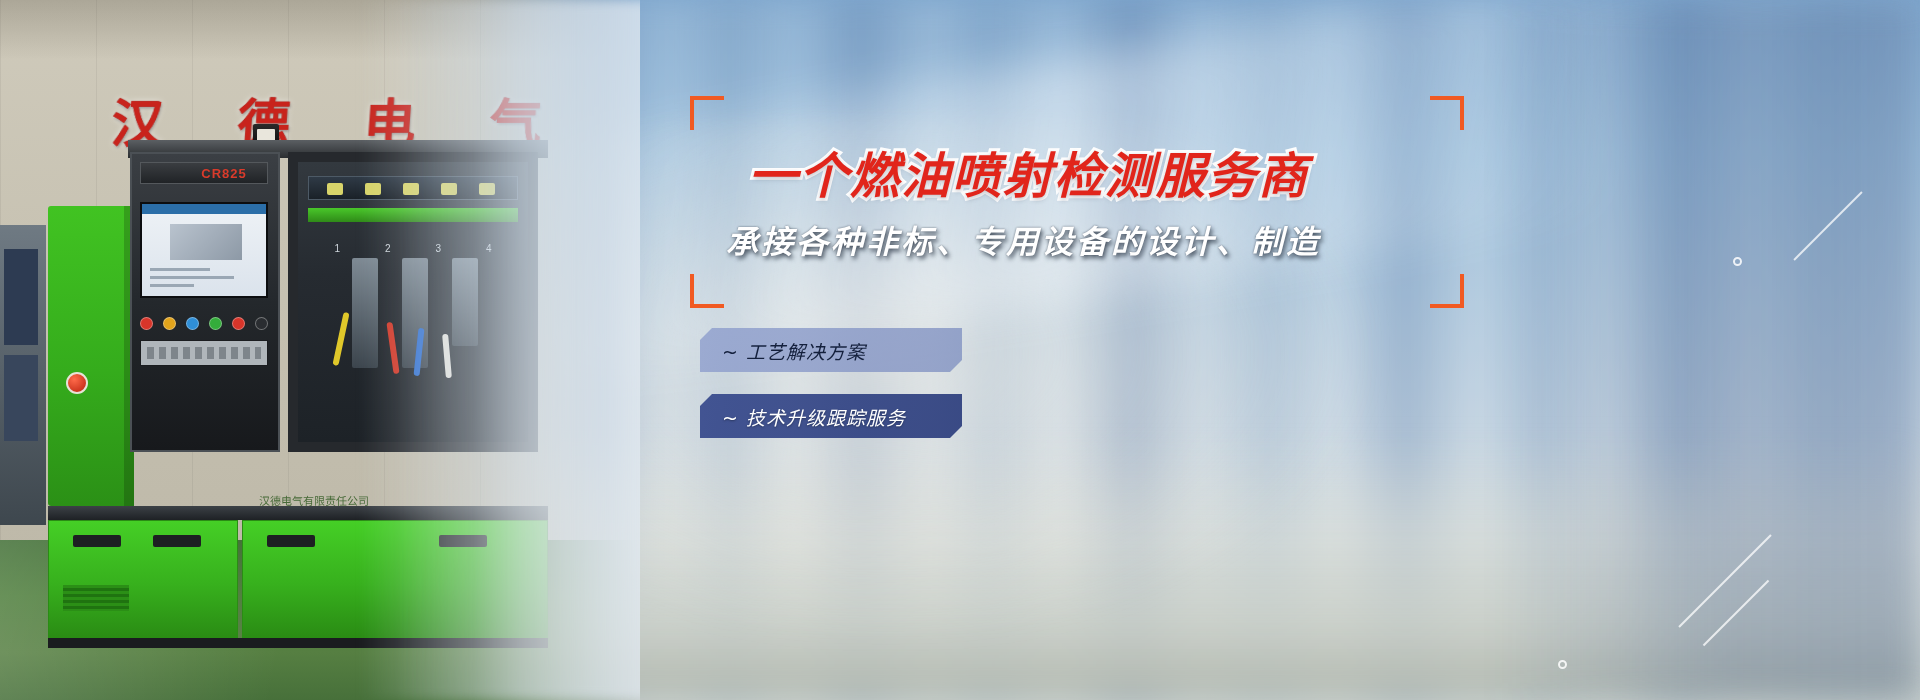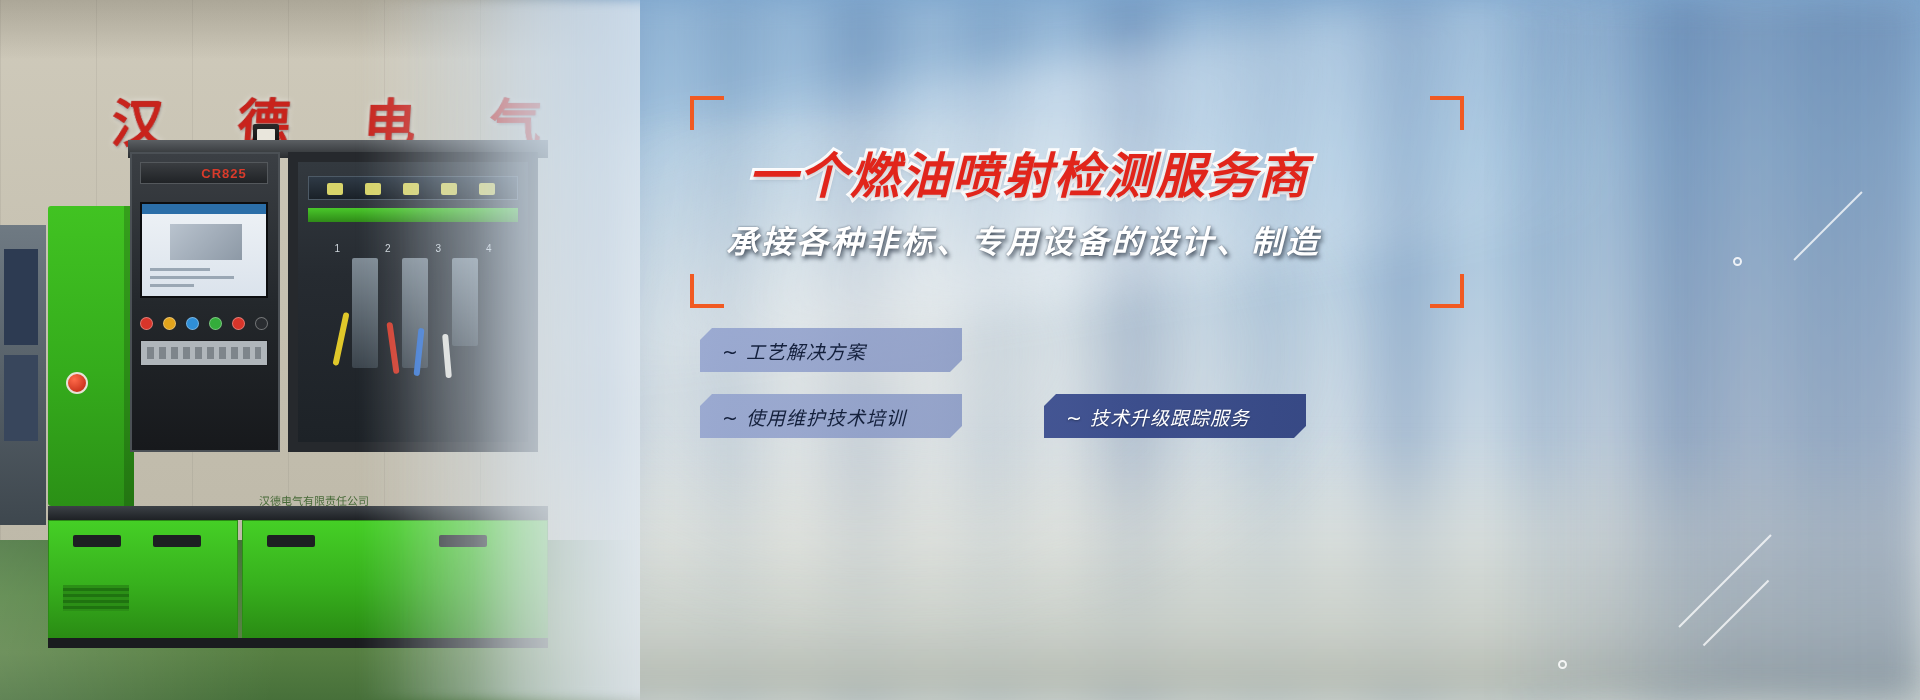--- a/index.html
+++ b/index.html
@@ -351,21 +351,20 @@
     <span class="bracket br-br"></span>
 
     <div class="headline">一个燃油喷射检测服务商</div>
     <div class="subline">承接各种非标、专用设备的设计、制造</div>
 
     <div class="tags">
       <div class="tag-row">
         <div class="tag tag-light">~ 工艺解决方案</div>
       </div>
       <div class="tag-row">
-        <div class="tag tag-light">~ 使用维护技术培训</div>
         <div class="tag tag-dark">~ 技术升级跟踪服务</div>
       </div>
     </div>
   </div>
 
   <div class="deco">
     <span class="slash" style="left:1780px;top:225px;width:96px;"></span>
     <span class="ring" style="left:1733px;top:257px;"></span>
     <span class="slash" style="left:1660px;top:580px;width:130px;"></span>
     <span class="slash" style="left:1690px;top:612px;width:92px;"></span>

